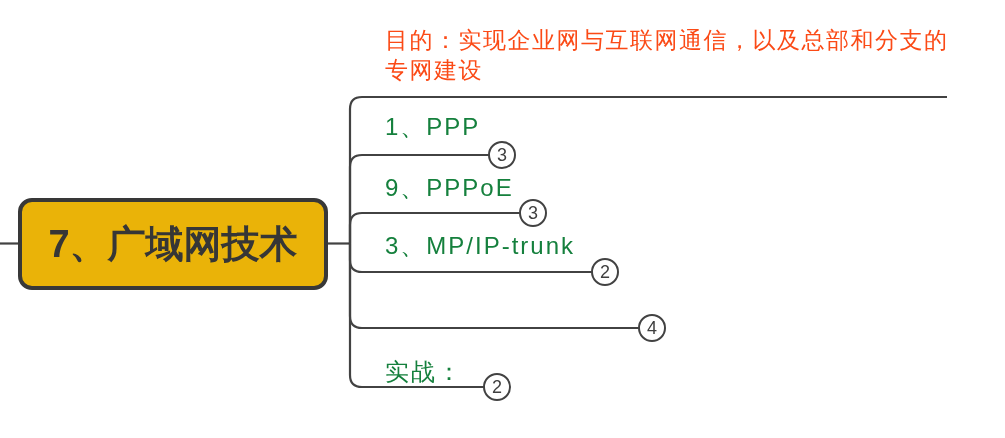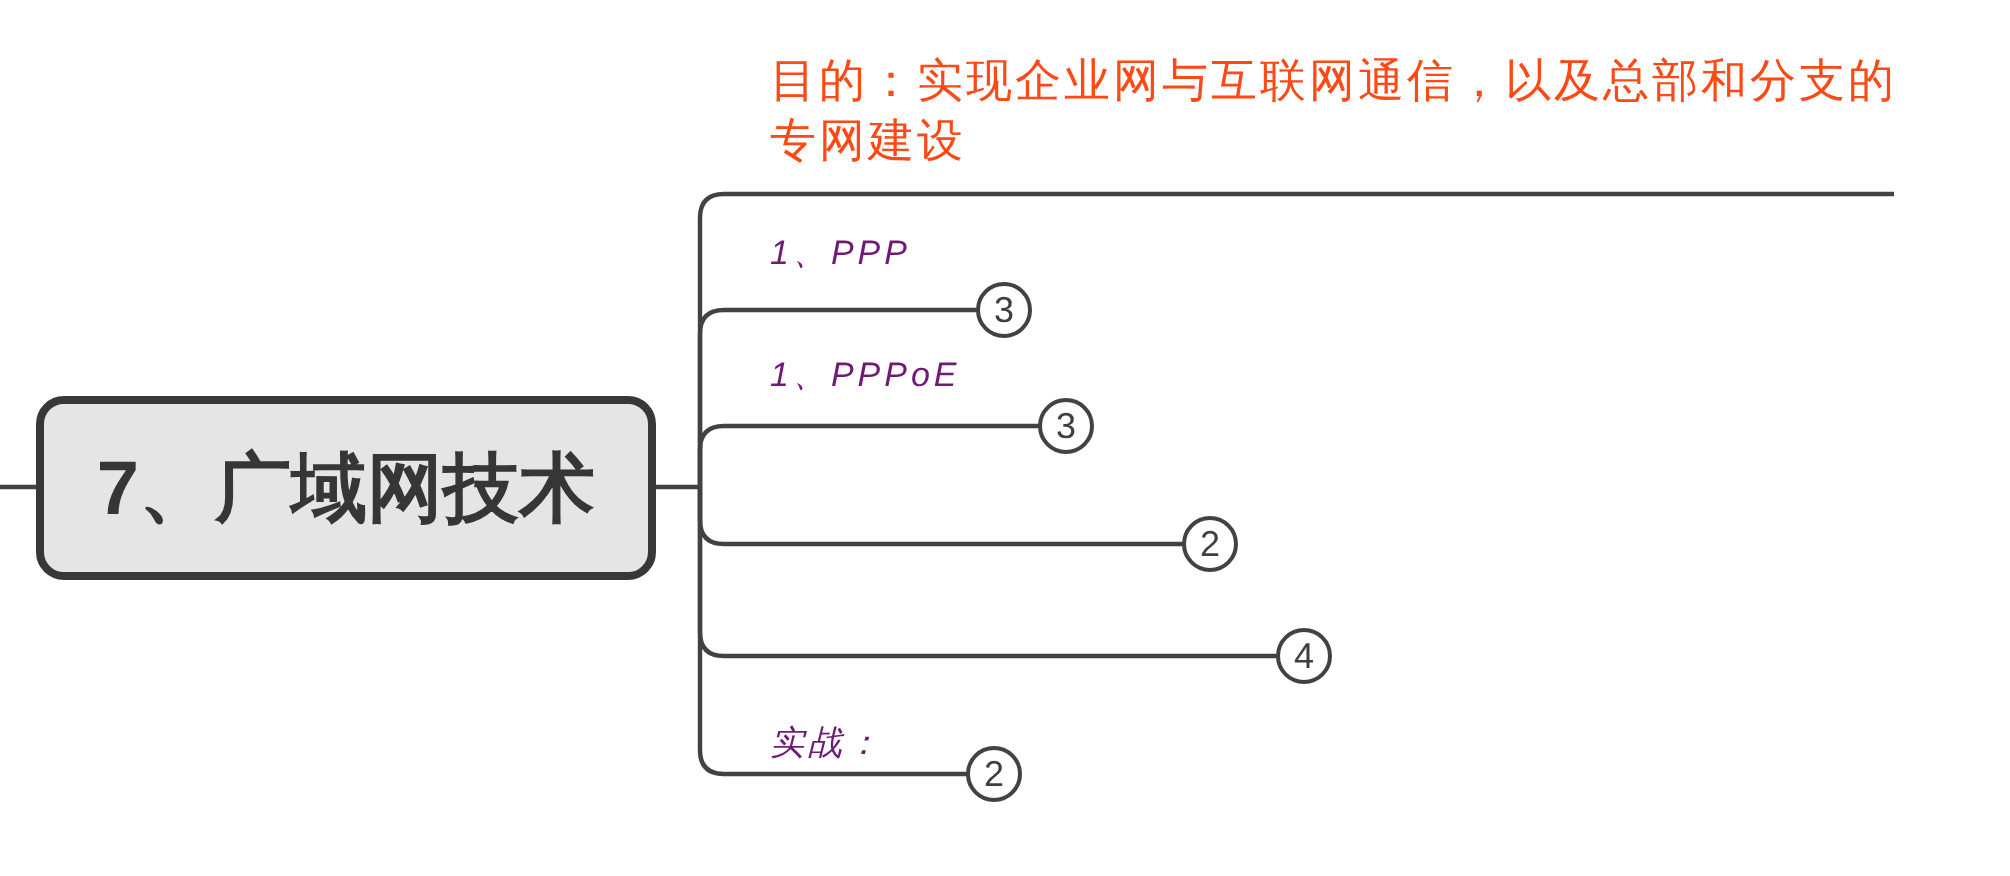--- a/index.html
+++ b/index.html
@@ -13,32 +13,32 @@
   .connectors{position:absolute;left:0;top:0;width:1005px;height:438px;}
   .connectors path{fill:none;stroke:#424242;stroke-width:2.2;}
   .purpose-label{
     position:absolute;left:385px;top:25px;width:575px;
     font-size:23px;line-height:30px;letter-spacing:1.5px;
     color:#fb4a16;font-weight:500;cursor:default;
   }
   .root-node{
     position:absolute;left:18px;top:198px;width:310px;height:92px;
     box-sizing:border-box;
-    background:#e5e5e5;border:4px solid #383838;border-radius:14px;
+    background:#eab308;border:4px solid #383838;border-radius:14px;
     display:flex;align-items:center;justify-content:center;
     cursor:default;
   }
   .root-node span{
     font-size:38px;font-weight:bold;color:#363636;letter-spacing:0px;
     white-space:nowrap;
   }
   .branch-label{
     position:absolute;left:385px;height:26px;line-height:26px;
-    font-size:17px;letter-spacing:2px;color:#701a75;
-    white-space:nowrap;cursor:default;font-style:italic;
+    font-size:24px;letter-spacing:2px;color:#15803d;
+    white-space:nowrap;cursor:default;
   }
   .badge{
     position:absolute;width:28px;height:28px;box-sizing:border-box;
     background:#ffffff;border:2px solid #424242;border-radius:50%;
     display:flex;align-items:center;justify-content:center;
     font-size:18px;color:#3f3f3f;cursor:pointer;
   }
 </style>
 </head>
 <body>
@@ -56,21 +56,22 @@
     <path d="M 350 243.5 L 350 375 Q 350 387 362 387 L 484 387"></path>
   </svg>
 
   <div class="purpose-label">目的：实现企业网与互联网通信，以及总部和分支的专网建设</div>
 
   <div class="root-node">
     <span>7、广域网技术</span>
   </div>
 
   <div class="branch-label" style="top:114px;">1、PPP</div>
-  <div class="branch-label" style="top:175px;">1、PPPoE</div>
+  <div class="branch-label" style="top:175px;">9、PPPoE</div>
+  <div class="branch-label" style="top:233px;">3、MP/IP-trunk</div>
   <div class="branch-label" style="top:359px;">实战：</div>
 
   <div class="badge" style="left:488px;top:141px;">3</div>
   <div class="badge" style="left:519px;top:199px;">3</div>
   <div class="badge" style="left:591px;top:258px;">2</div>
   <div class="badge" style="left:638px;top:314px;">4</div>
   <div class="badge" style="left:483px;top:373px;">2</div>
 
 </div>
 

